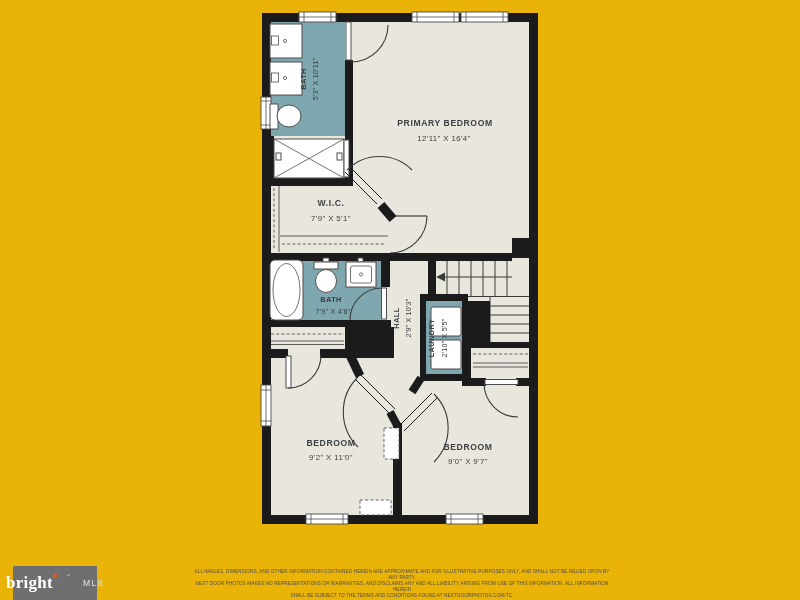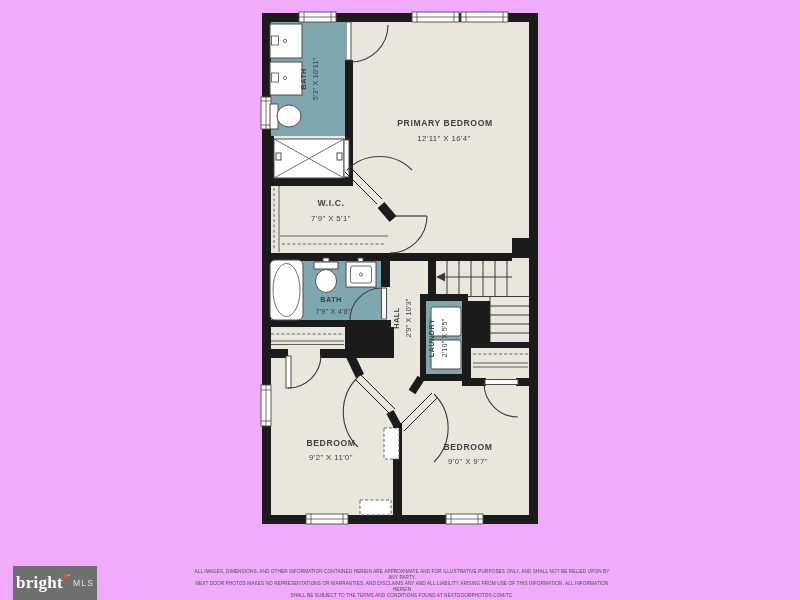--- a/index.html
+++ b/index.html
@@ -1,16 +1,16 @@
 <!DOCTYPE html>
 <html><head>
 <meta charset="utf-8">
 <style>
   html,body{margin:0;padding:0;background:#fff;}
-  .page{position:relative;width:800px;height:600px;background:#f0abfc;overflow:hidden;
+  .page{position:relative;width:800px;height:600px;background:#eab308;overflow:hidden;
         font-family:"Liberation Sans",sans-serif;}
   .plan-svg{position:absolute;left:0;top:0;}
   .room-name{font-family:"Liberation Sans",sans-serif;font-size:8.6px;font-weight:600;
              fill:#3d4042;letter-spacing:.6px;}
   .room-dims{font-family:"Liberation Sans",sans-serif;font-size:7.8px;font-weight:500;
              fill:#3d4042;letter-spacing:.4px;}
   .room-name.small{font-size:7.4px;letter-spacing:.4px;}
   .room-dims.small{font-size:7.2px;letter-spacing:.2px;}
   .fix{fill:#fff;stroke:#4c4c4c;stroke-width:1;}
   .fixthin{fill:none;stroke:#4c4c4c;stroke-width:.8;}
@@ -18,21 +18,21 @@
   .arc{fill:none;stroke:#3c3c3c;stroke-width:1.1;}
   .leafline{stroke:#1b1b1b;stroke-width:1;}
   .tread{stroke:#3a3a3a;stroke-width:1;fill:none;}
   .dash{stroke:#555;stroke-width:.9;stroke-dasharray:3 2.2;fill:none;}
   .shelf{stroke:#4c4c4c;stroke-width:.9;fill:none;}
   .win{fill:#fff;stroke:#4c4c4c;stroke-width:.9;}
   .winline{stroke:#4c4c4c;stroke-width:.8;}
   .dashedbox{fill:#fff;stroke:#555;stroke-width:.9;stroke-dasharray:3 2.2;}
   
   .logo{position:absolute;left:13px;top:566px;width:84px;height:34px;background:#6f6f6f;
-        display:flex;align-items:center;justify-content:center;gap:3px;}
+        display:flex;align-items:center;justify-content:center;gap:13px;}
   .logo .brand{color:#fff;font-size:17px;font-weight:700;letter-spacing:.3px;
                font-family:"Liberation Serif",serif;position:relative;}
   .logo .star{color:#e05a2b;font-size:8px;position:absolute;top:-1px;right:-6px;}
   .logo .tm{color:#cfcfcf;font-size:4px;align-self:flex-start;margin-top:7px;}
   .logo .suffix{color:#e3e3e3;font-size:8.5px;letter-spacing:1.2px;}
   .disclaimer{position:absolute;left:193px;top:569px;width:418px;text-align:center;
               color:#4d4d4d;font-size:4.7px;line-height:6px;letter-spacing:.1px;}
 </style>
 </head>
 <body>

